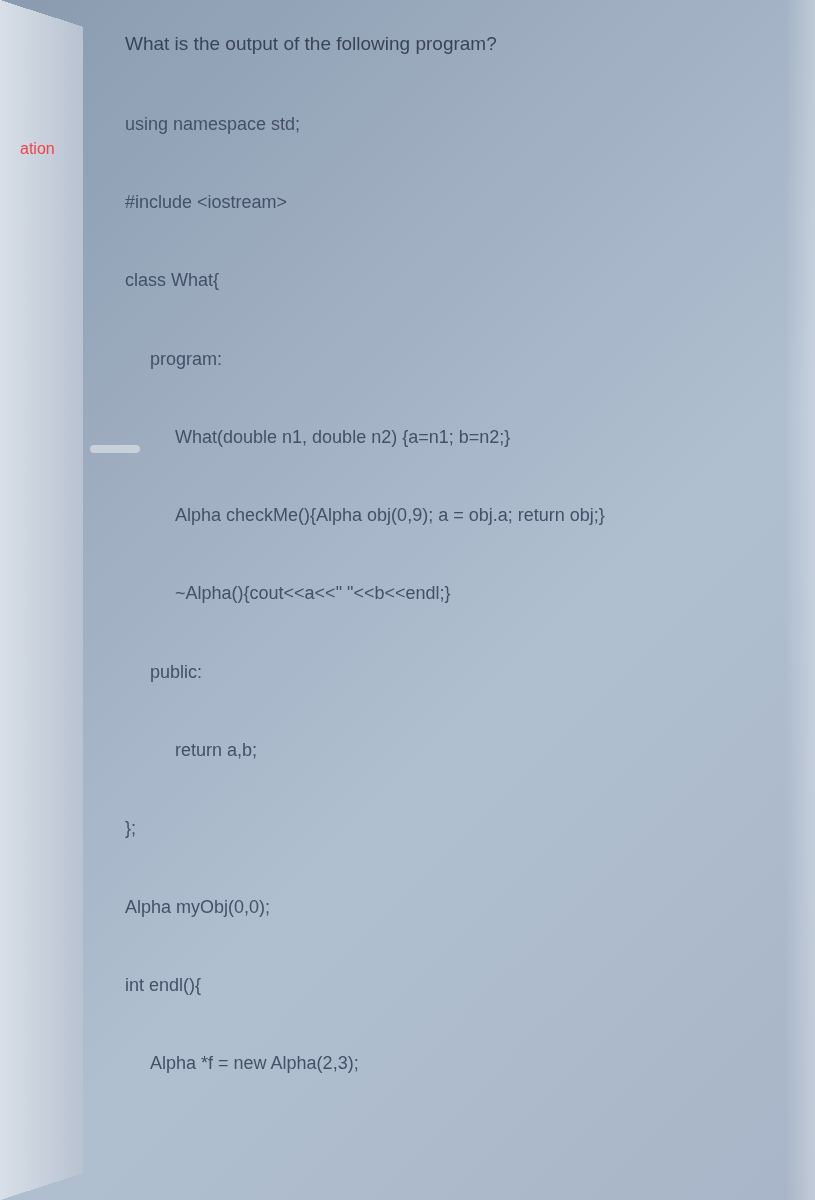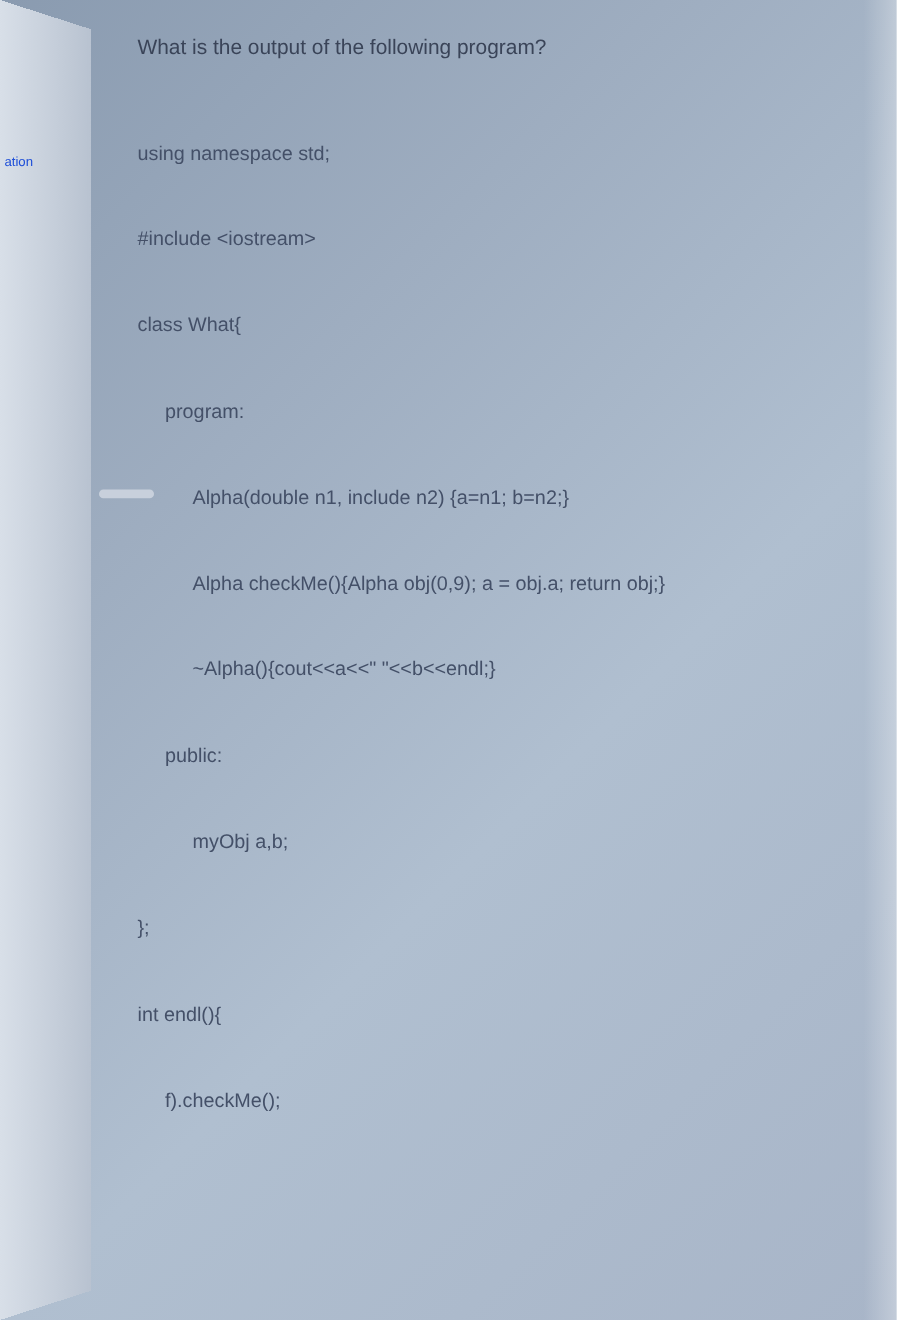--- a/index.html
+++ b/index.html
@@ -18,37 +18,36 @@
       top: 0;
       width: 90px;
       height: 100%;
       background: linear-gradient(90deg, #d8dfe8 0%, #b8c2d0 100%);
       transform: perspective(500px) rotateY(15deg);
       transform-origin: left center;
       z-index: 1;
     }
     .tab-label {
       position: absolute;
-      left: 4px;
+      left: 20px;
       top: 140px;
-      font-size: 12px;
-      color: #1d4ed8;
+      font-size: 16px;
+      color: #ef4444;
       z-index: 2;
     }
     .content {
       position: absolute;
       left: 125px;
       top: 30px;
       right: 30px;
       font-size: 18px;
       line-height: 1.5;
     }
     .question-title {
       font-size: 19px;
-      margin-bottom: 15px;
       color: #3a4458;
     }
     .code-block {
       font-size: 18px;
       color: #445068;
       line-height: 1.45;
       white-space: pre-wrap;
     }
     .code-indent-1 { padding-left: 25px; }
     .code-indent-2 { padding-left: 50px; }
@@ -77,28 +76,29 @@
 <div class="tab-label">ation</div>
 
 <div class="content">
   <div class="question-title">What is the output of the following program?</div>
 
   <div class="code-block">
     <div>using namespace std;</div>
     <div>#include &lt;iostream&gt;</div>
     <div>class What{</div>
     <div class="code-indent-1">program:</div>
-    <div class="code-indent-2">Alpha(double n1, include n2) {a=n1; b=n2;}</div>
+    <div class="code-indent-2">What(double n1, double n2) {a=n1; b=n2;}</div>
     <div class="code-indent-2">Alpha checkMe(){Alpha obj(0,9); a = obj.a; return obj;}</div>
     <div class="code-indent-2">~Alpha(){cout&lt;&lt;a&lt;&lt;" "&lt;&lt;b&lt;&lt;endl;}</div>
     <div class="code-indent-1">public:</div>
-    <div class="code-indent-2">myObj a,b;</div>
+    <div class="code-indent-2">return a,b;</div>
     <div>};</div>
+    <div>Alpha myObj(0,0);</div>
     <div>int endl(){</div>
-    <div class="code-indent-1">f).checkMe();</div>
+    <div class="code-indent-1">Alpha *f = new Alpha(2,3);</div>
     
     
     
   </div>
 
   <div class="arrow-indicator"></div>
 
 </div>
 
 <div class="right-edge"></div>

